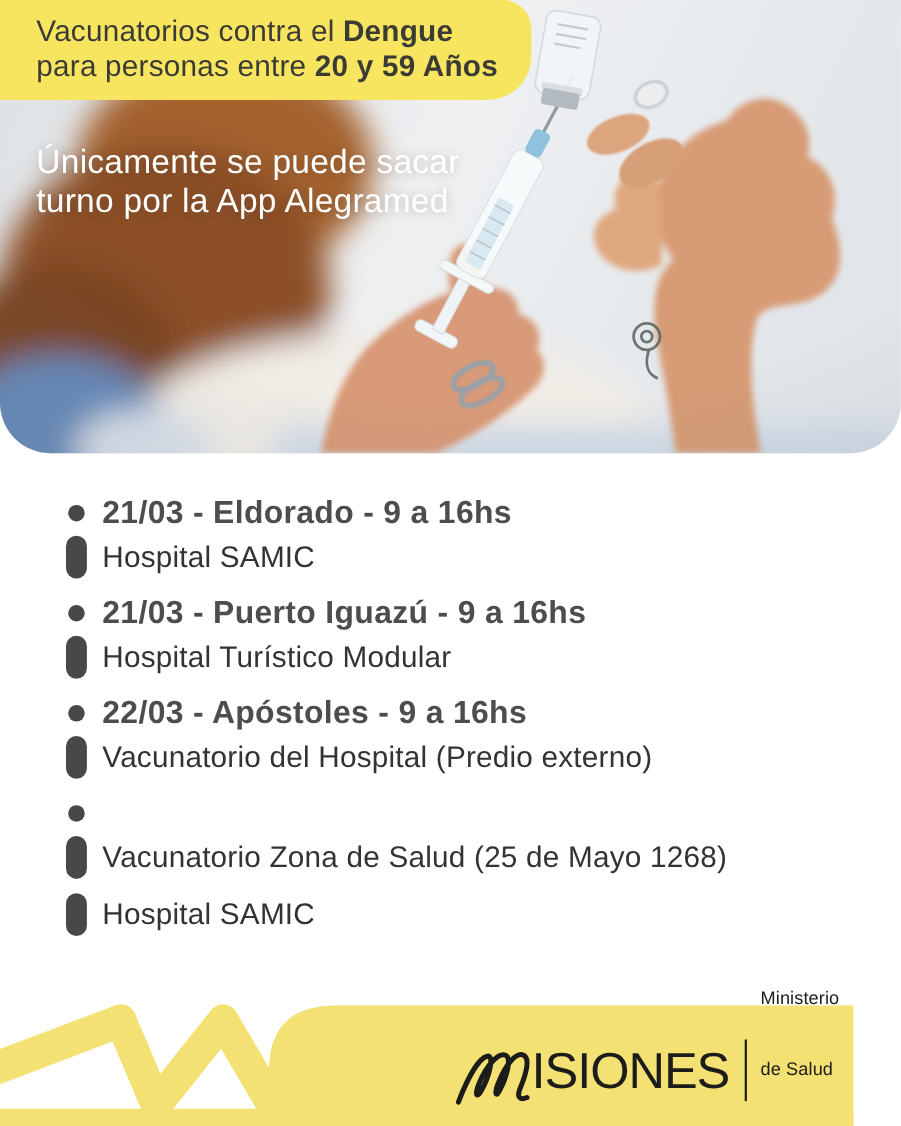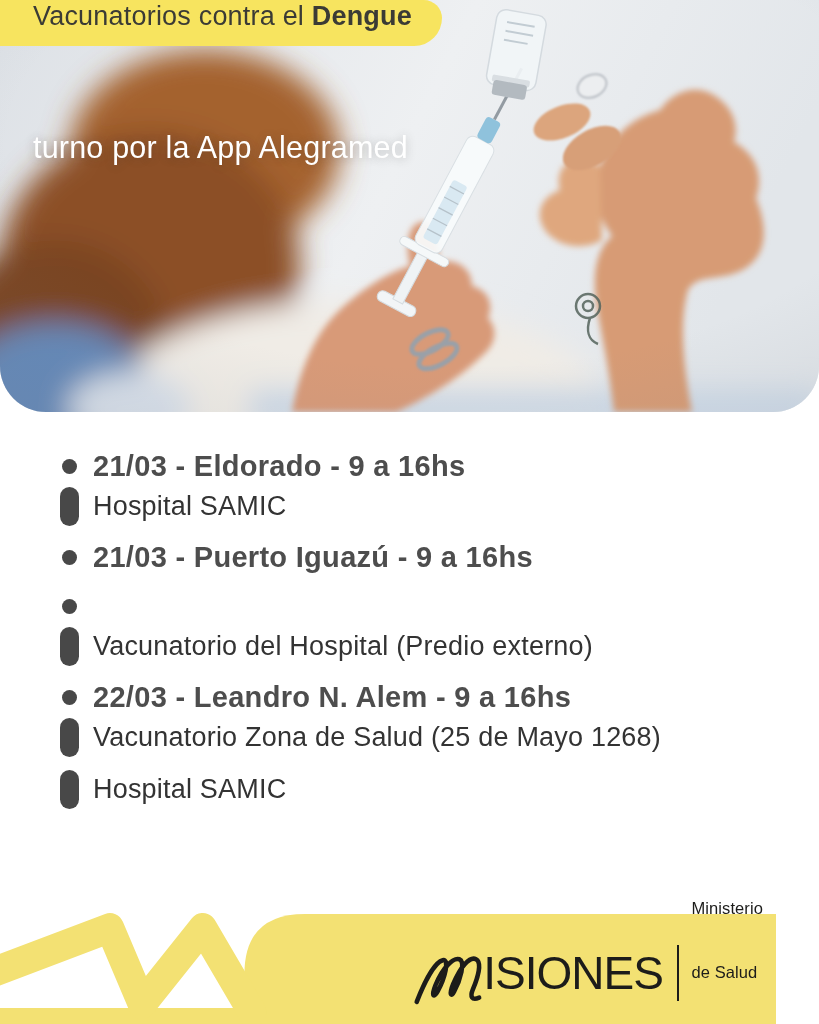--- a/index.html
+++ b/index.html
@@ -19,21 +19,21 @@
   }
 
   
   .photo{
     position:absolute;top:0;left:0;width:819px;height:412px;
     border-radius:0 0 46px 46px;overflow:hidden;background:#e8ebee;
   }
   .photo-art{position:absolute;inset:0;width:100%;height:100%;}
   .banner{
     position:absolute;top:0;left:0;width:fit-content;max-width:540px;
-    padding:0 30px 14px 33px;box-sizing:border-box;
+    padding:12px 30px 14px 33px;box-sizing:border-box;
     background:var(--banner-yellow);
     border-radius:0 26px 40px 0;
     color:var(--headline-text);
     font-size:27px;line-height:1.2;letter-spacing:.2px;white-space:nowrap;
   }
   .banner b{font-weight:700;}
   .subtitle{
     position:absolute;left:33px;top:130px;
     color:var(--subtitle-white);
     font-size:30.5px;line-height:1.18;letter-spacing:.2px;
@@ -164,23 +164,25 @@
         <circle cx="588" cy="306" r="12"></circle>
         <circle cx="588" cy="306" r="5"></circle>
         <path d="M590 318 C586 330 588 340 598 344"></path>
       </g>
 
       <rect x="0" y="0" width="819" height="412" fill="url(#vig)"></rect>
     </svg>
 
     <div class="banner">
       <div><span>Vacunatorios contra el </span><b>Dengue</b></div>
+      <div><span>para personas entre </span><b>20 y 59 Años</b></div>
     </div>
 
     <div class="subtitle">
+      <div>Únicamente se puede sacar</div>
       <div><span>turno por la App </span><b>Alegramed</b></div>
     </div>
   </section>
 
   <section class="schedule">
 
     <div class="list-item">
       <div class="row-title">
         <span class="marker-col">
             <span class="bullet"></span>
@@ -195,42 +197,48 @@
       </div>
     </div>
 
     <div class="list-item">
       <div class="row-title">
         <span class="marker-col">
             <span class="bullet"></span>
           </span>
         <span class="title-text">21/03 - Puerto Iguazú - 9 a 16hs</span>
       </div>
-    </div>
-
-    <div class="list-item">
-      <div class="row-title">
-        <span class="marker-col">
-            <span class="bullet"></span>
-          </span>
+      <div class="row-loc">
+        <span class="marker-col">
+            <span class="pill"></span>
+          </span>
+        <span class="loc-text">Hospital Turístico Modular</span>
+      </div>
+    </div>
+
+    <div class="list-item">
+      <div class="row-title">
+        <span class="marker-col">
+            <span class="bullet"></span>
+          </span>
+        <span class="title-text">22/03 - Apóstoles - 9 a 16hs</span>
       </div>
       <div class="row-loc">
         <span class="marker-col">
             <span class="pill"></span>
           </span>
         <span class="loc-text">Vacunatorio del Hospital (Predio externo)</span>
       </div>
     </div>
 
     <div class="list-item">
       <div class="row-title">
         <span class="marker-col">
             <span class="bullet"></span>
           </span>
-        <span class="title-text">22/03 - Leandro N. Alem - 9 a 16hs</span>
       </div>
       <div class="row-loc">
         <span class="marker-col">
             <span class="pill"></span>
           </span>
         <span class="loc-text">Vacunatorio Zona de Salud (25 de Mayo 1268)</span>
       </div>
     </div>
 
     <div class="list-item">

